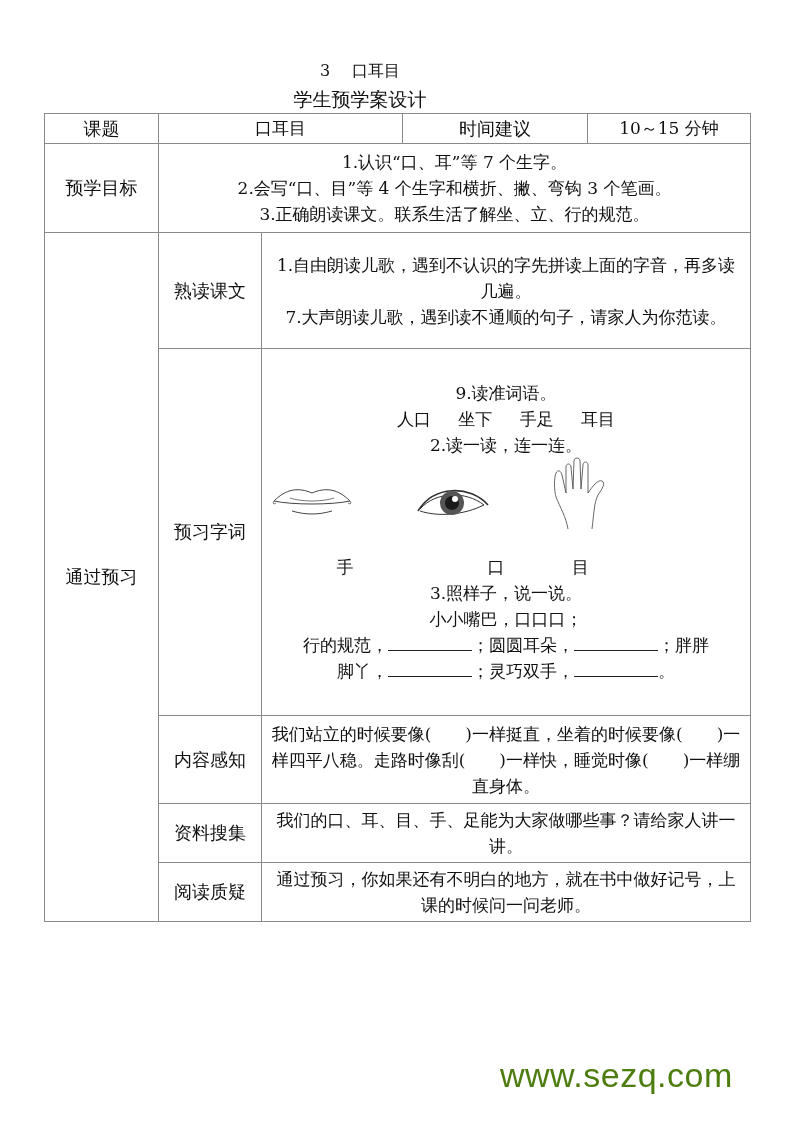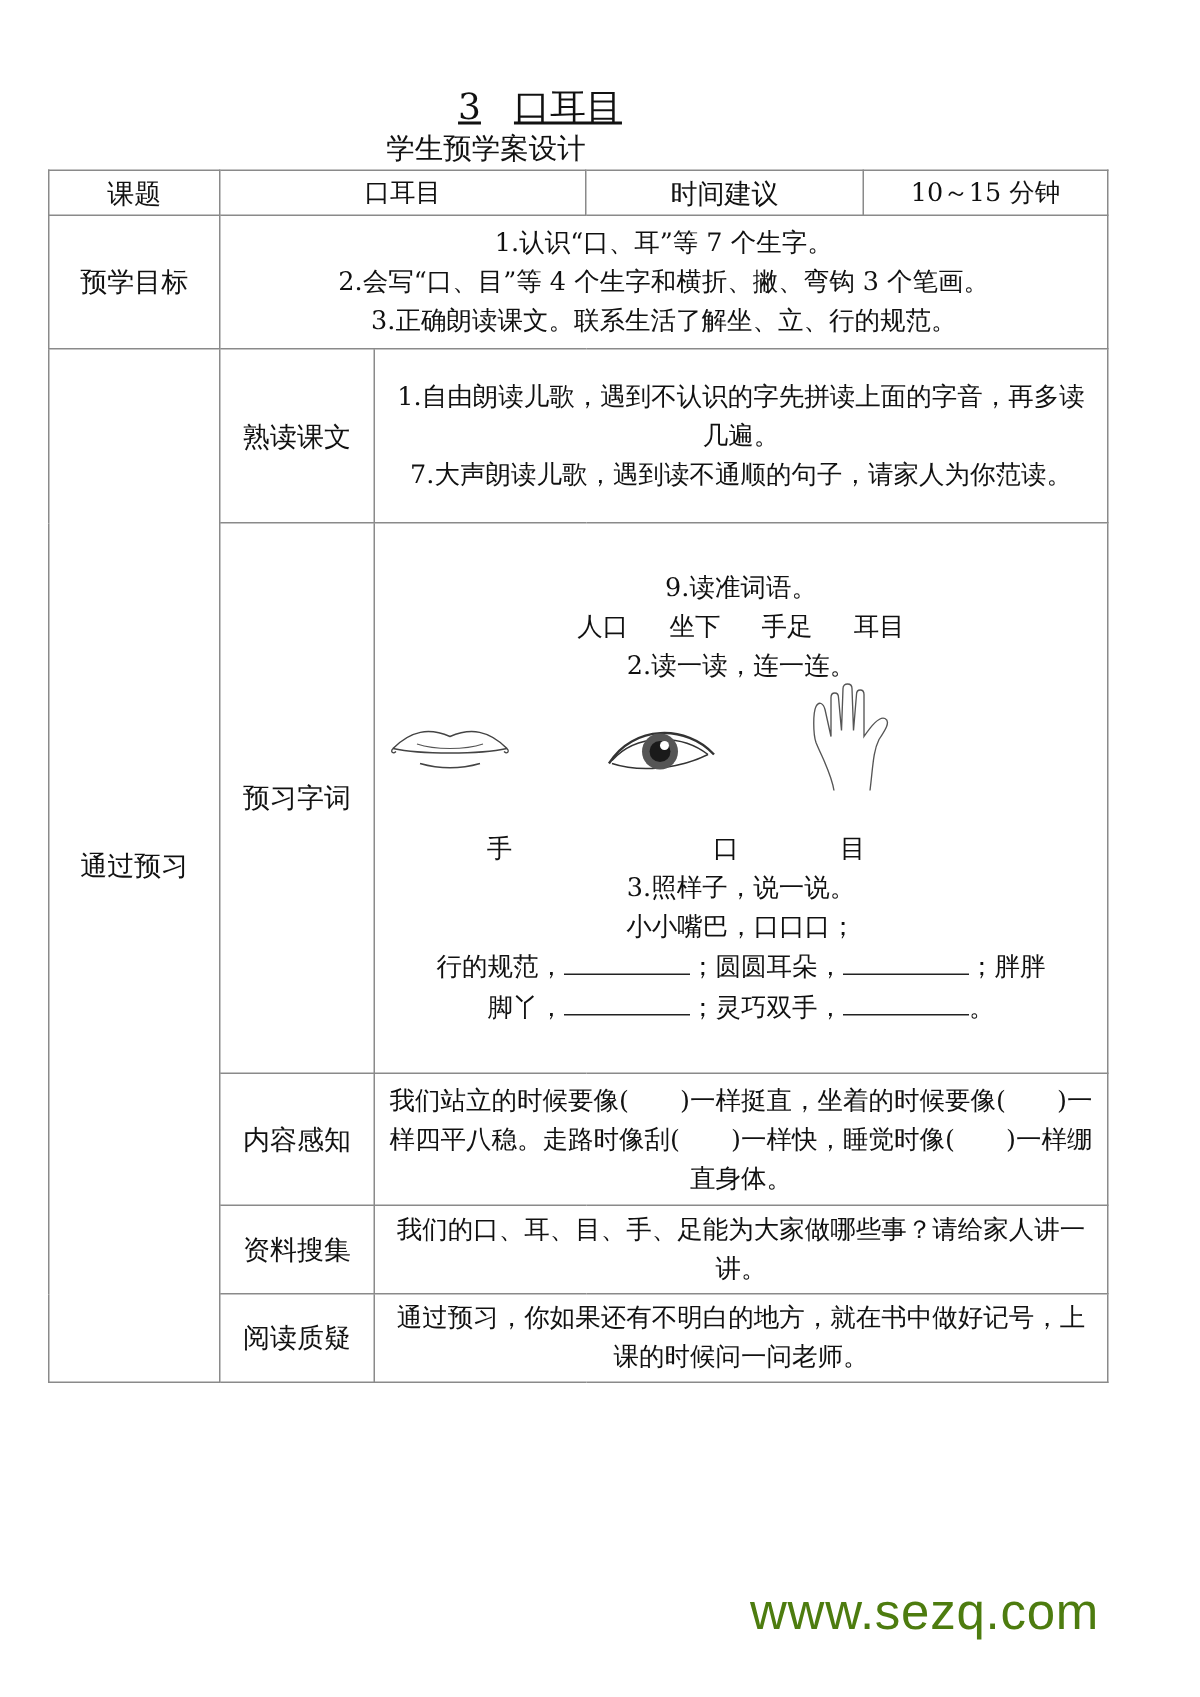--- a/index.html
+++ b/index.html
@@ -1,23 +1,23 @@
 <!DOCTYPE html>
 <html><head>
 <meta charset="utf-8">
 <style>
   html, body { margin: 0; padding: 0; background: #ffffff; }
   body { width: 800px; height: 1131px; position: relative; overflow: hidden;
          font-family: "DejaVu Serif", "Liberation Serif", serif; color: #111; }
   .title1 { position: absolute; top: 58px; left: 0; width: 720px; text-align: center;
-            font-family: "DejaVu Sans", sans-serif; font-size: 24px; line-height: 26px; text-decoration: underline; }
+            font-family: "DejaVu Sans", sans-serif; font-size: 16px; line-height: 26px; }
   .title1 .num { font-family: "DejaVu Serif", serif; margin-right: 22px; }
   .title2 { position: absolute; top: 86px; left: 0; width: 648px; text-align: center;
-            font-family: "DejaVu Sans", sans-serif; font-size: 19px; line-height: 26px; }
-  table.sheet { position: absolute; left: 32px; top: 113px; width: 706px;
+            font-family: "DejaVu Sans", sans-serif; font-size: 19px; line-height: 26px; padding-left: 36px; }
+  table.sheet { position: absolute; left: 44px; top: 113px; width: 706px;
                 border-collapse: collapse; table-layout: fixed; border-radius: 28px; }
   table.sheet td { border: 1.5px solid #8a8a8a; padding: 0; vertical-align: middle; }
   .lbl { font-family: "DejaVu Sans", sans-serif; font-size: 18px; text-align: center; }
   .val { font-size: 17px; text-align: center; }
   .body { font-size: 17px; line-height: 26px; padding: 3px 8px 3px 8px !important; text-align: center; }
   .pics { display: flex; justify-content: flex-start; align-items: flex-end; height: 76px; margin-top: 4px; }
   .pic { display: inline-block; }
   .chars { display: flex; margin-top: 16px; }
   .chars span { display: inline-block; }
   .blank { display: inline-block; border-bottom: 1px solid #222; width: 84px; height: 18px; vertical-align: baseline; }

